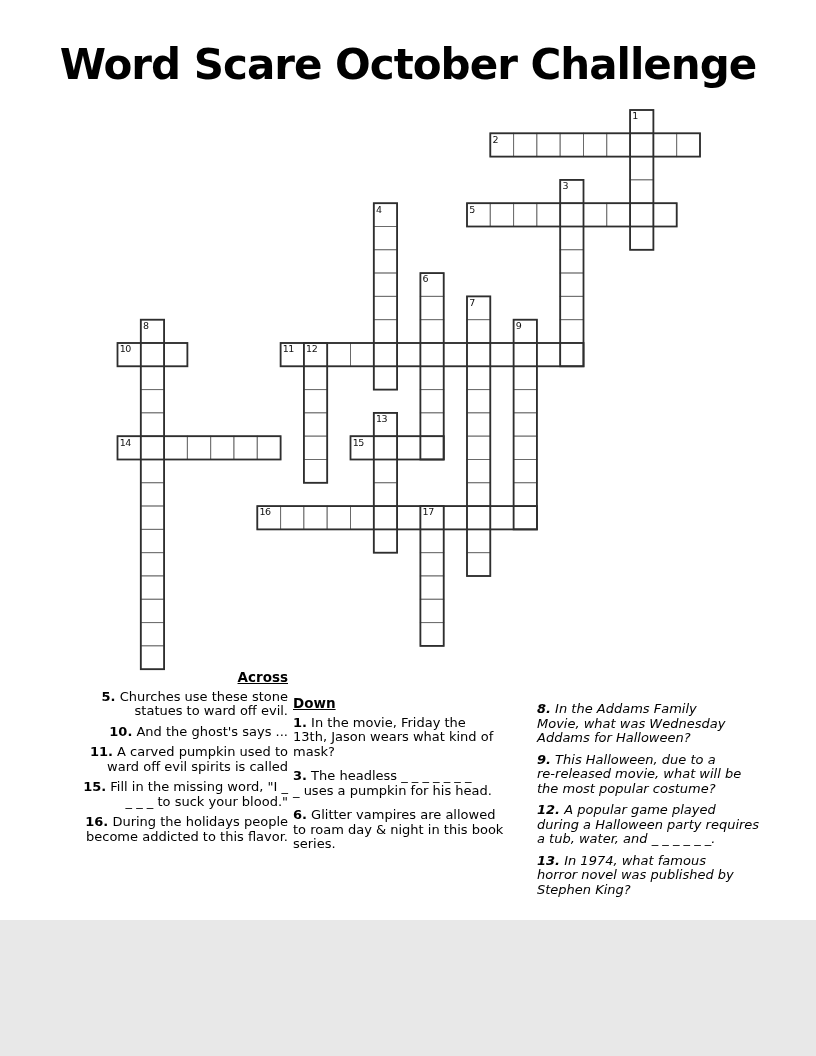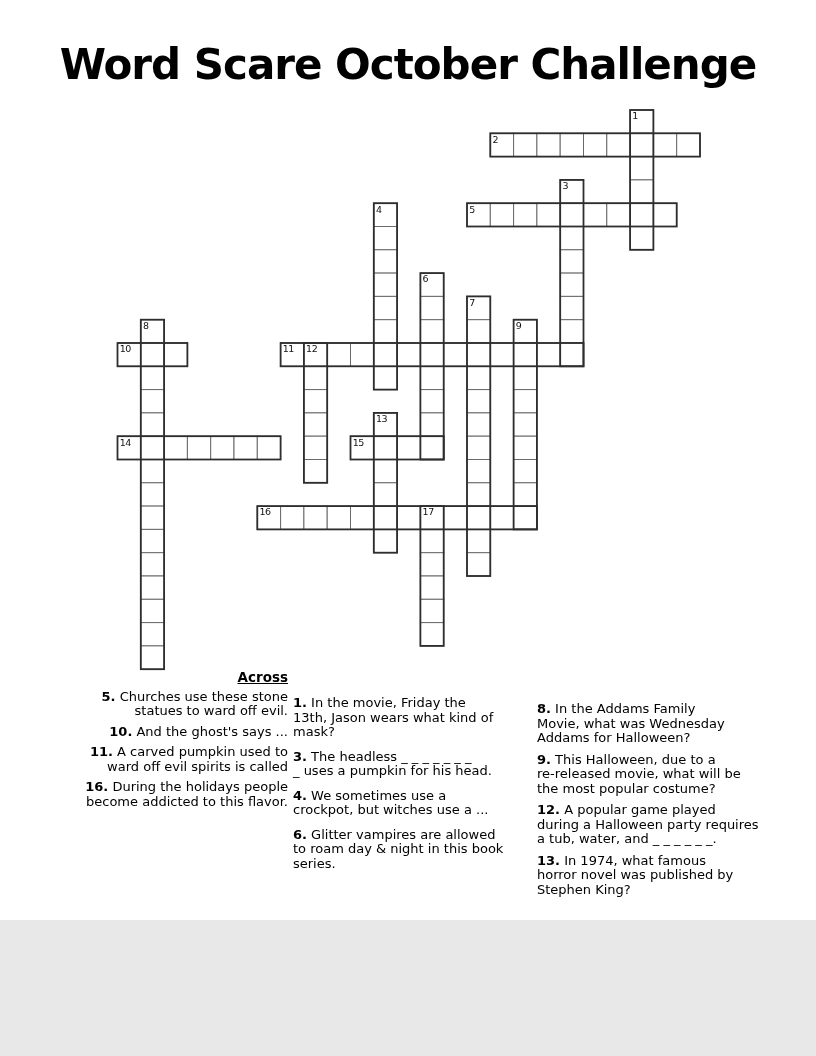--- a/index.html
+++ b/index.html
@@ -17,21 +17,21 @@
   .clue-col { position:absolute; font-size:13px; line-height:14.5px; }
   .col-a { left:48px;  top:670px; width:240px;text-align:right; }
   .col-b { left:293px; top:696px; width:250px; }
   .col-c { left:537px; top:702px; width:256px; }
   .heading {
     font-weight:700; text-decoration:underline; margin-bottom:5px;
     font-size:13.5px;
   }
   .clue { white-space:pre-line; margin-bottom:6px; }
   .col-b .clue { margin-bottom:10px; }
-  .col-c .clue { margin-bottom:7px; }
+  .col-c .clue { margin-bottom:7px;font-style:italic; }
   .clue b { font-weight:700; }
 </style>
 </head>
 <body>
 
 <div class="page">
   <h1 class="title">Word Scare October Challenge</h1>
 
   <svg id="grid" xmlns="http://www.w3.org/2000/svg" width="594" height="572" viewBox="0 0 594 572">
       <rect x="518.10" y="6.00" width="23.3" height="23.3" fill="#ffffff" stroke="#6a6a6a" stroke-width="1"></rect>
@@ -212,34 +212,35 @@
     </svg>
 
   <div class="clue-col col-a">
     <div class="heading">Across</div>
     <div id="across-list">
         <div class="clue"><b>5.</b> Churches use these stone
 statues to ward off evil.</div>
         <div class="clue"><b>10.</b> And the ghost's says ...</div>
         <div class="clue"><b>11.</b> A carved pumpkin used to
 ward off evil spirits is called</div>
+        <div class="clue"><b>15.</b> Fill in the missing word, "I _
+_ _ _ to suck your blood."</div>
         <div class="clue"><b>16.</b> During the holidays people
 become addicted to this flavor.</div>
       </div>
   </div>
 
   <div class="clue-col col-b">
+    <div class="heading">Down</div>
     <div id="down-list-1">
         <div class="clue"><b>1.</b> In the movie, Friday the
 13th, Jason wears what kind of
 mask?</div>
         <div class="clue"><b>3.</b> The headless _ _ _ _ _ _ _
 _ uses a pumpkin for his head.</div>
-        <div class="clue"><b>4.</b> We sometimes use a
-crockpot, but witches use a ...</div>
         <div class="clue"><b>6.</b> Glitter vampires are allowed
 to roam day &amp; night in this book
 series.</div>
       </div>
   </div>
 
   <div class="clue-col col-c">
     <div id="down-list-2">
         <div class="clue"><b>8.</b> In the Addams Family
 Movie, what was Wednesday

